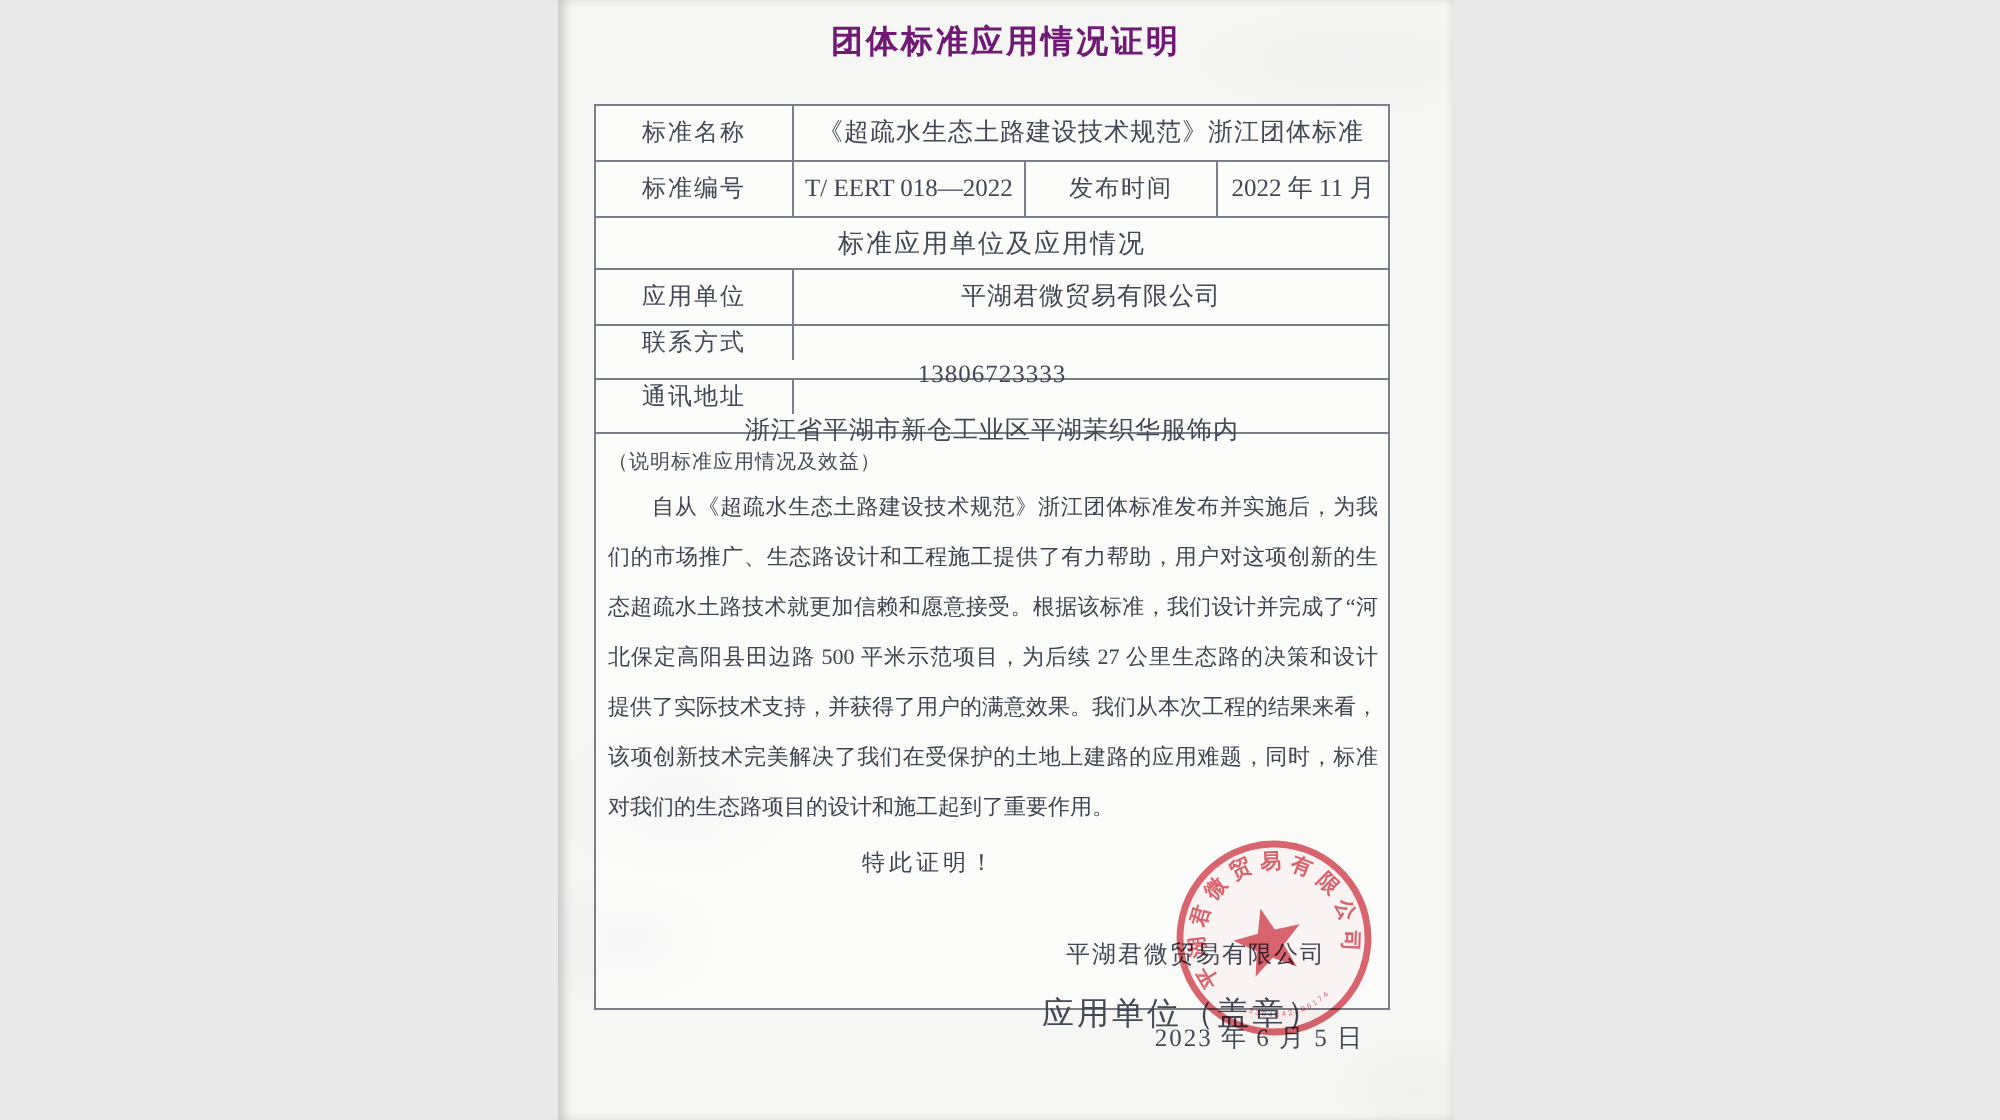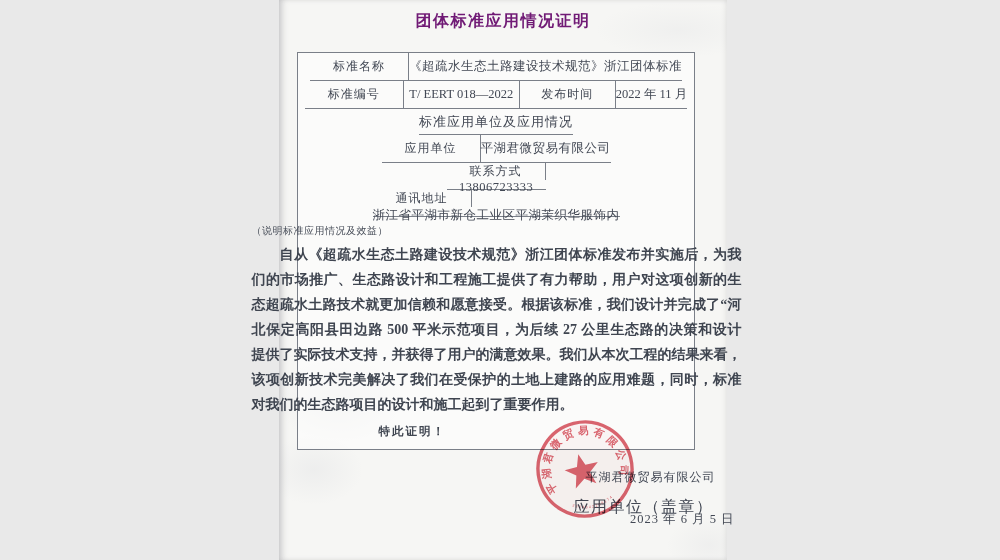--- a/index.html
+++ b/index.html
@@ -22,52 +22,50 @@
       radial-gradient(120px 40px at 400px 30px, rgba(150,155,170,.07), transparent 70%),
       radial-gradient(60px 40px at 430px 545px, rgba(150,155,170,.08), transparent 70%);
   }
   .doc-title{
     position:absolute;left:279px;top:11px;width:448px;
     text-align:center;
     font-family:"Liberation Sans","DejaVu Sans",sans-serif;
     font-size:16px;font-weight:600;letter-spacing:1.5px;color:#701a75;
   }
   .doc-table{
-    position:absolute;left:297px;top:52px;width:398px;height:398px;
+    position:absolute;left:297px;top:52px;width:398px;height:453px;
     border:1px solid #7a7f88;
     background:rgba(255,255,255,.5);
     color:#424854;
     display:flex;flex-direction:column;
     box-sizing:border-box;
-    align-items:center;
   }
   .t-row{display:flex;border-bottom:1px solid #7a7f88;box-sizing:border-box;}
   .t-row:last-child{border-bottom:none;flex:1;}
   .cell{display:flex;align-items:center;justify-content:center;box-sizing:border-box;}
   .cell-br{border-right:1px solid #7a7f88;}
   .lbl{width:99px;font-size:12px;letter-spacing:1px;}
   .val{flex:1;font-size:12.5px;letter-spacing:.5px;}
   .r1,.r2,.r4{height:28px;}
   .r3{height:26px;}
   .r5,.r6{height:27px;flex-direction:column;}
   .v-num{width:116px;font-size:12.5px;}
   .v-lbl2{width:96px;font-size:12px;letter-spacing:1px;}
   .v-date{flex:1;font-size:12.5px;}
   .section-cell{flex:1;font-size:13px;letter-spacing:1px;}
   .r7{position:relative;display:block;padding:7px 5px 0 6px;overflow:visible;}
   .note-heading{font-size:10px;color:#474d58;letter-spacing:.5px;margin-bottom:4px;}
   .para-line{
-    font-size:14px;line-height:25px;color:#3f4550;
+    font-size:11px;line-height:25px;color:#3f4550;
     text-align:justify;text-align-last:justify;
     white-space:nowrap;
-    font-weight:bold;
   }
   .para-line.first{text-indent:2em;}
   .para-line.last{text-align-last:left;}
-  .closing{margin-top:7px;font-size:11.5px;letter-spacing:2px;padding-left:127px;color:#3f4550;font-weight:bold;}
+  .closing{margin-top:7px;font-size:11.5px;letter-spacing:2px;padding-left:127px;color:#3f4550;}
   .sig-company{position:absolute;top:252px;right:31px;font-size:12px;letter-spacing:1px;color:#424854;}
   .sig-unit{position:absolute;top:280px;right:33px;font-size:16px;letter-spacing:1.5px;color:#424854;}
   .sig-date{position:absolute;top:294px;right:12px;font-size:12.5px;letter-spacing:1px;color:#424854;margin-left:16px;}
   .stamp{
     position:absolute;left:287px;top:200px;width:104px;height:104px;
     transform:rotate(-14deg);
     mix-blend-mode:multiply;opacity:.88;
   }
 </style>
 </head>

